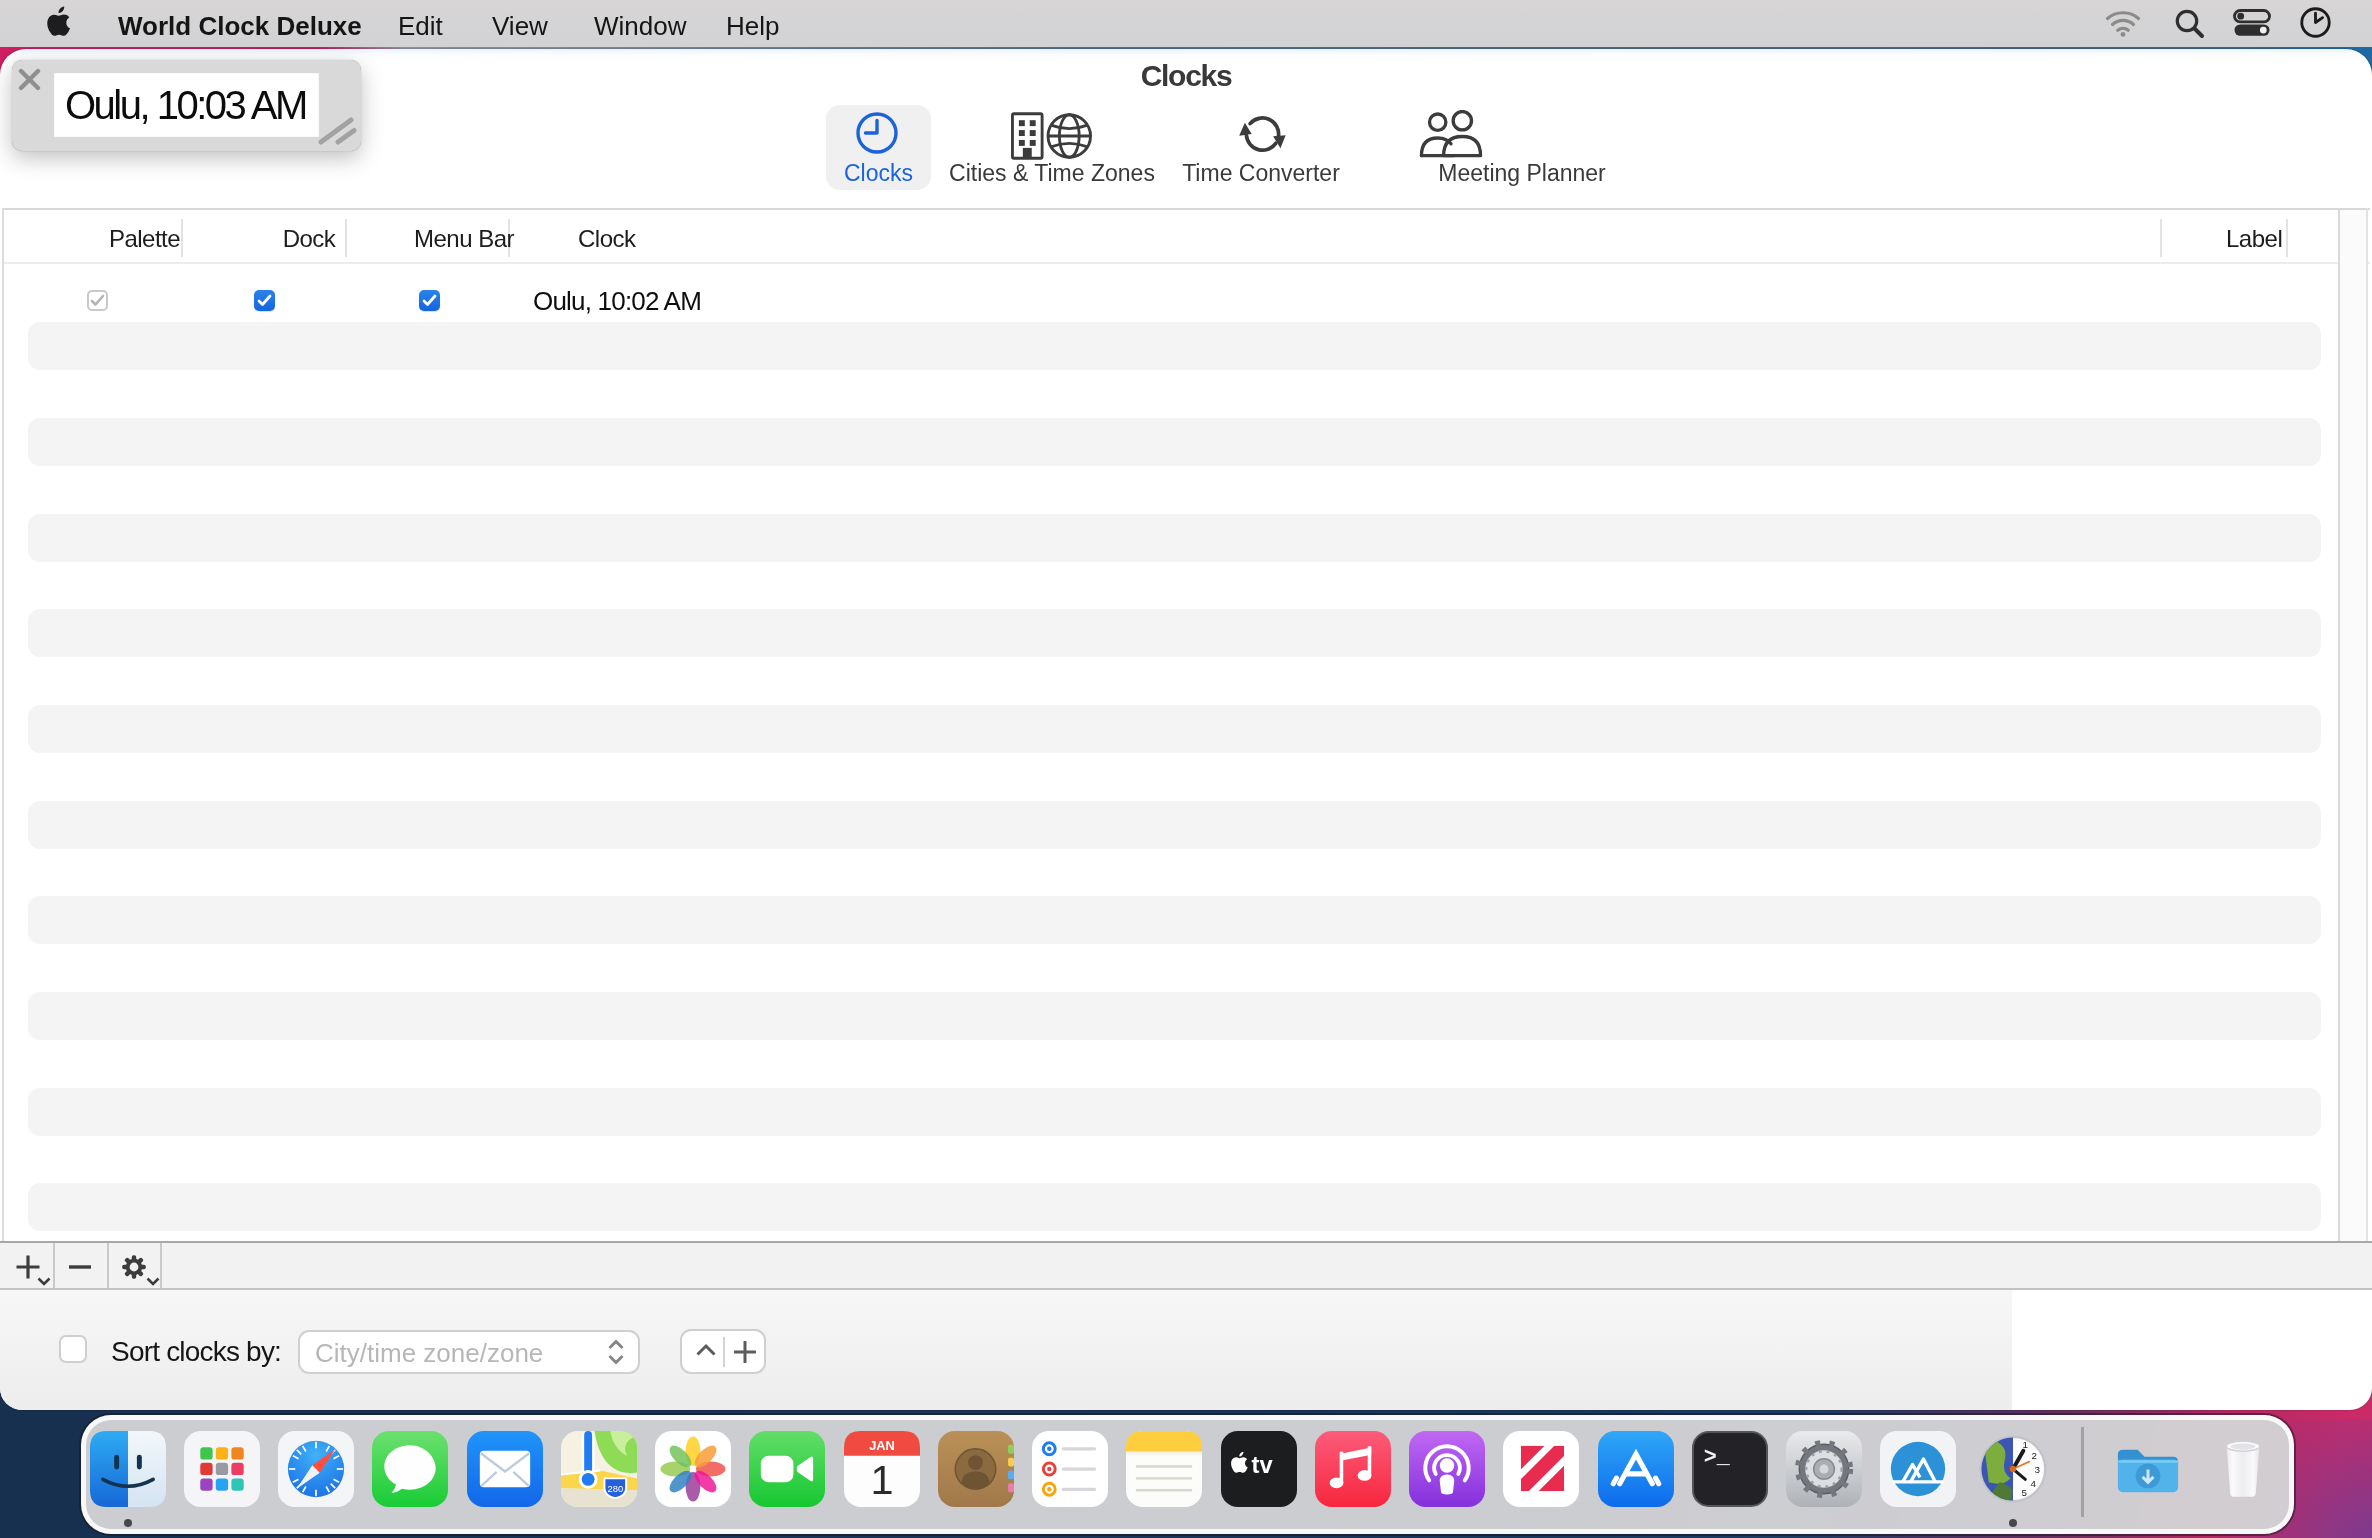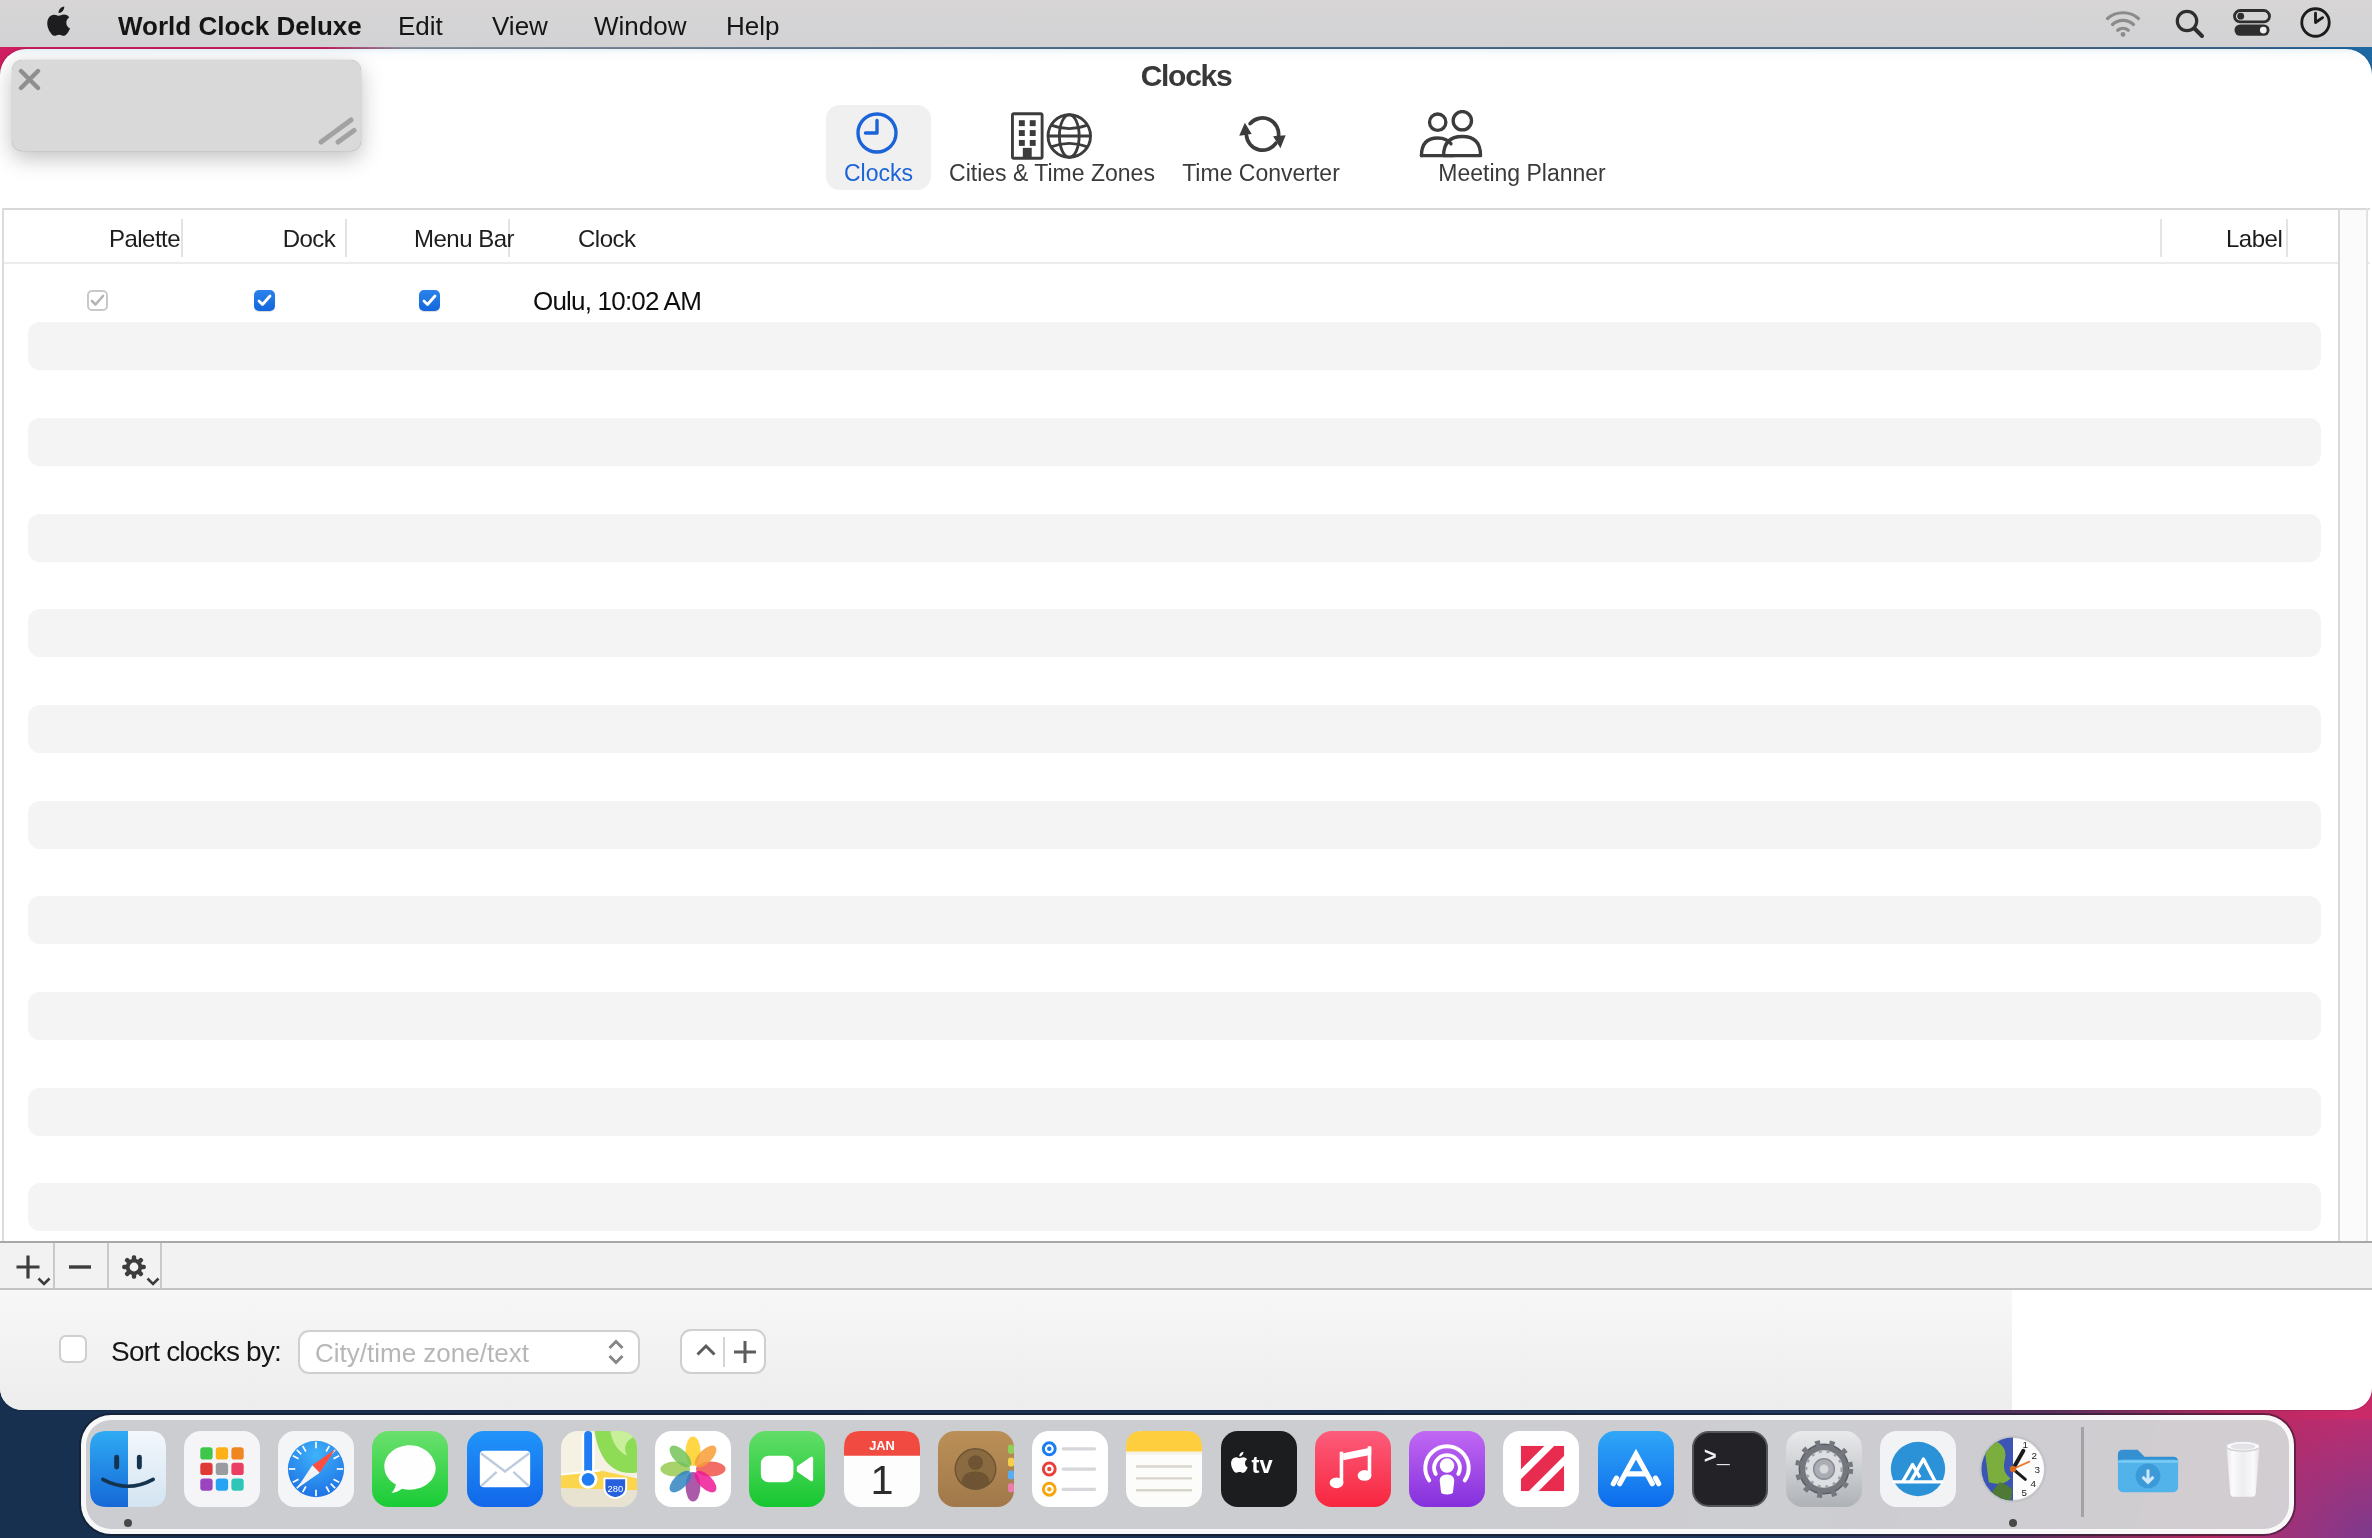--- a/index.html
+++ b/index.html
@@ -198,40 +198,43 @@
     </svg>
     <svg style="position:absolute; left:146px; top:34px;" width="14" height="9" viewBox="0 0 14 9">
       <path d="M1.5 1.5 L7 7 L12.5 1.5" fill="none" stroke="#3d3d3d" stroke-width="2.6"></path>
     </svg>
   </div>
 
   <div id="footer" class="abs">
     <div style="position:absolute; left:59px; top:45px; width:28px; height:28px; background:#fff; border:2px solid #cfcfcf; border-radius:7px;"></div>
     <div style="position:absolute; left:111px; top:48px; font-size:28px; line-height:28px; letter-spacing:-0.8px; color:#161616;">Sort clocks by:</div>
     <div style="position:absolute; left:298px; top:40px; width:342px; height:44px; background:#fff; border:2px solid #cfcfcf; border-radius:11px;"></div>
-    <div style="position:absolute; left:315px; top:50px; font-size:26px; line-height:26px; color:#b7b7ba;">City/time zone/text</div>
+    <div style="position:absolute; left:315px; top:50px; font-size:26px; line-height:26px; color:#b7b7ba;">City/time zone/zone</div>
     <svg style="position:absolute; left:602px; top:49px;" width="28" height="26" viewBox="0 0 28 26">
       <path d="M7.5 9 L14 2.5 L20.5 9" fill="none" stroke="#868686" stroke-width="3"></path>
       <path d="M7.5 17 L14 23.5 L20.5 17" fill="none" stroke="#868686" stroke-width="3"></path>
     </svg>
     <div style="position:absolute; left:680px; top:39px; width:86px; height:45px; background:#fff; border:2px solid #cfcfcf; border-radius:11px;"></div>
     <svg style="position:absolute; left:695px; top:53px;" width="22" height="14" viewBox="0 0 22 14">
       <path d="M2.5 11.5 L11 3 L19.5 11.5" fill="none" stroke="#5c5c5c" stroke-width="3"></path>
     </svg>
     <div style="position:absolute; left:723px; top:47px; width:2px; height:30px; background:#d4d4d4;"></div>
     <svg style="position:absolute; left:732px; top:49px;" width="26" height="26" viewBox="0 0 26 26">
       <path d="M13 2 V24 M2 13 H24" stroke="#5c5c5c" stroke-width="3"></path>
     </svg>
   </div>
 </div>
 
 <div id="palette" class="abs">
   <svg style="position:absolute; left:6px; top:8px;" width="23" height="23" viewBox="0 0 23 23">
     <path d="M3 3 L20 20 M20 3 L3 20" stroke="#8f8f8f" stroke-width="4.4" stroke-linecap="round"></path>
   </svg>
+  <div class="inner">
+      <div class="ptxt">Oulu, 10:03 AM</div>
+    </div>
   <svg style="position:absolute; left:306px; top:56px;" width="40" height="29" viewBox="0 0 40 29">
     <path d="M3 26 L33 4" stroke="#a2a2a2" stroke-width="5" stroke-linecap="round"></path>
     <path d="M20 26 L36 14.5" stroke="#a2a2a2" stroke-width="5" stroke-linecap="round"></path>
   </svg>
 </div>
 
 <div id="menubar" class="abs">
   <div class="mi" style="left:118px; font-weight:bold;">World Clock Deluxe</div>
   <div class="mi" style="left:398px;">Edit</div>
   <div class="mi" style="left:492px;">View</div>

